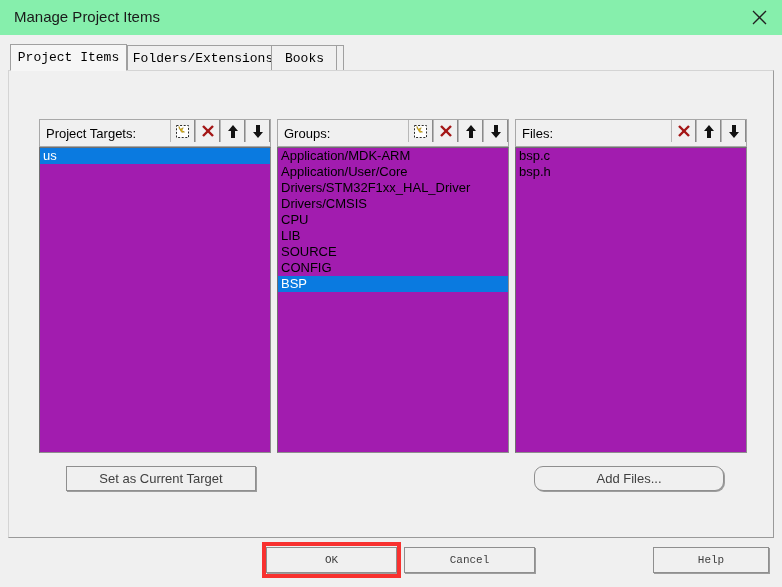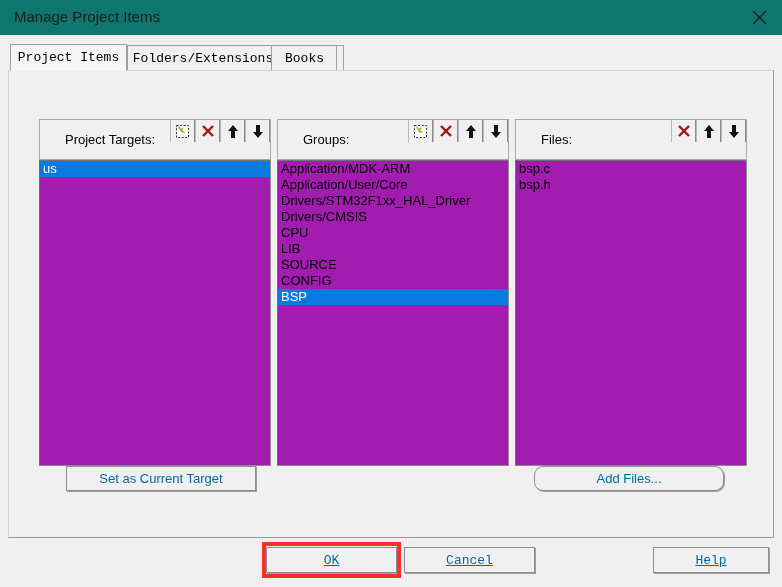--- a/index.html
+++ b/index.html
@@ -14,21 +14,21 @@
     overflow: hidden;
     position: relative;
   }
 
   
   .titlebar {
     position: absolute;
     left: 0; top: 0;
     width: 782px;
     height: 35px;
-    background: #0f766e;
+    background: #86efac;
     border-bottom: 1px solid #e6e6e6;
   }
   .titlebar-text {
     position: absolute;
     left: 14px;
     top: 8px;
     font-size: 15px;
     color: #1a1a1a;
     font-family: "Liberation Sans", sans-serif;
     white-space: nowrap;
@@ -105,27 +105,26 @@
     border-bottom-color: #9a9a9a;
   }
 
   
   .col {
     position: absolute;
     top: 48px;
   }
   .col-header {
     position: relative;
-    height: 41px;
+    height: 28px;
     box-sizing: border-box;
     background: #f0f0f0;
     border: 1px solid #a8a8a8;
     display: flex;
     align-items: center;
-    padding-left: 19px;
   }
   .col-header-label {
     font-size: 13px;
     color: #000;
     margin-left: 6px;
     white-space: nowrap;
     font-family: "Liberation Sans", sans-serif;
   }
   .hdr-tools {
     position: absolute;
@@ -177,29 +176,28 @@
   .btn {
     position: absolute;
     box-sizing: border-box;
     background: #f0f0f0;
     border: 1px solid #8f8f8f;
     box-shadow: 1px 1px 0 0 #9d9d9d;
     display: flex;
     align-items: center;
     justify-content: center;
     font-size: 13px;
-    color: #0369a1;
+    color: #404040;
     cursor: pointer;
     font-family: "Liberation Sans", sans-serif;
     white-space: nowrap;
   }
   .btn.mono {
     font-family: "Liberation Mono", monospace;
-    font-size: 13px;
-    text-decoration: underline;
+    font-size: 11px;
   }
 
   
   .annot-rect {
     position: absolute;
     box-sizing: border-box;
     border: 4px solid #f8312f;
     pointer-events: none;
     z-index: 20;
   }

